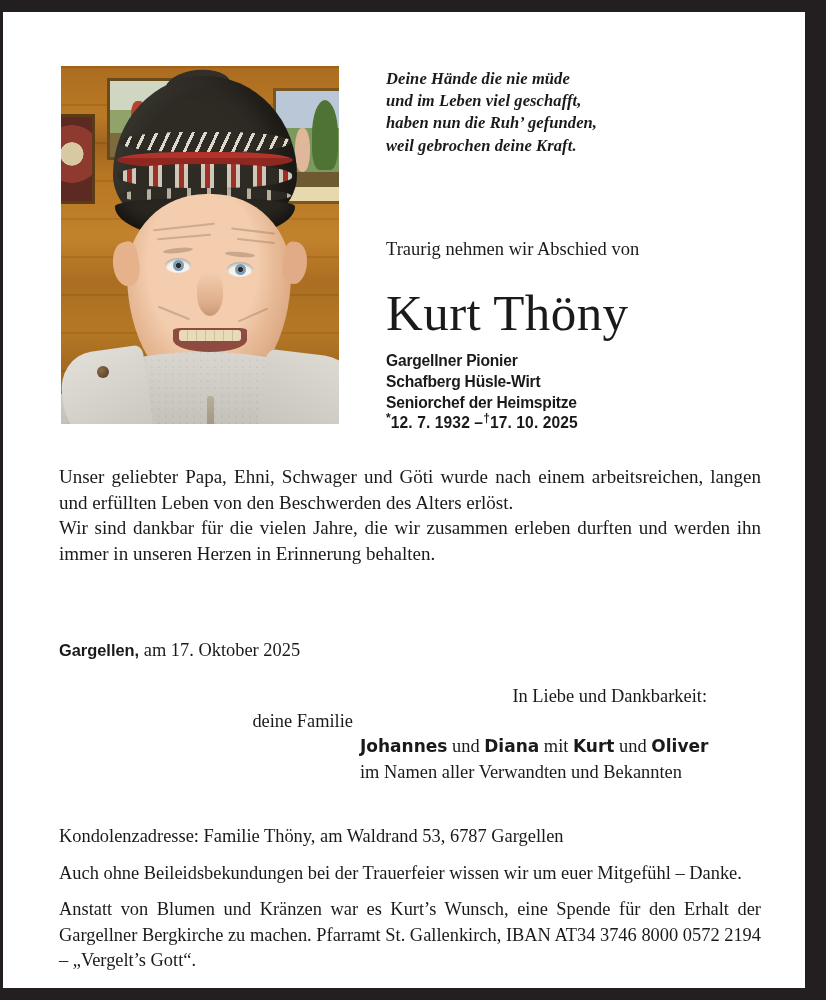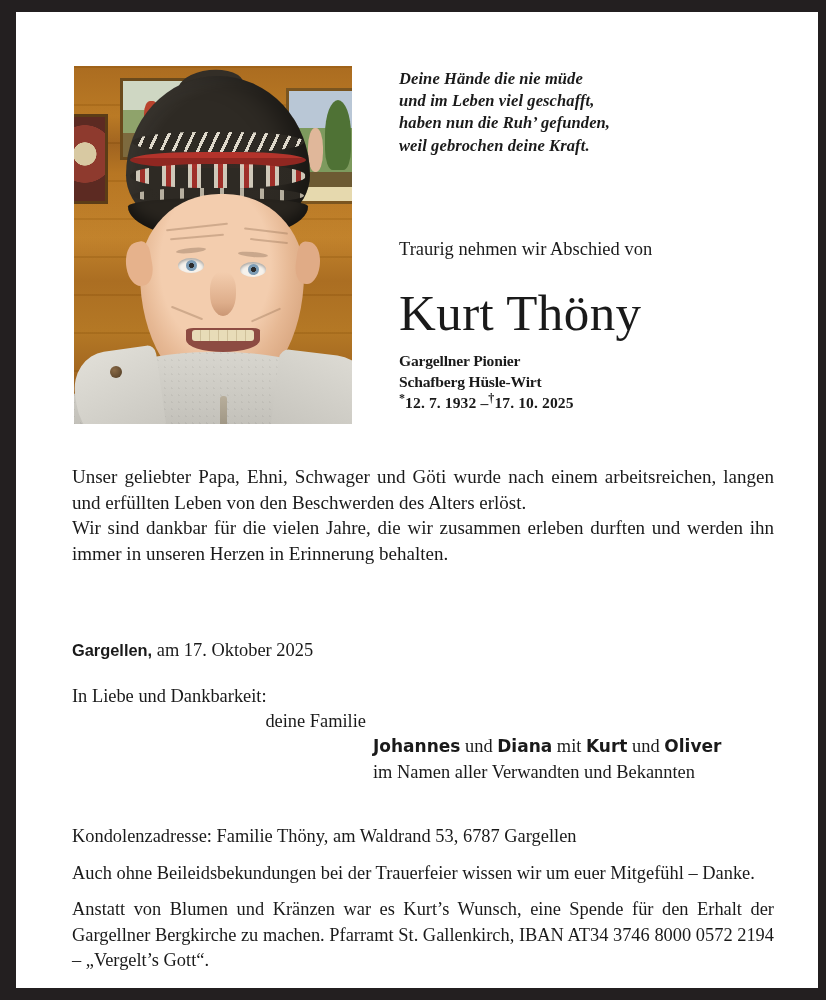--- a/index.html
+++ b/index.html
@@ -9,21 +9,21 @@
     font-family:"Liberation Serif","DejaVu Serif",serif;
     color:#1a1a1a;
     overflow:hidden;
   }
   .frame{
     position:absolute;left:0;top:0;width:826px;height:1000px;
     background:#231f20;
     box-sizing:border-box;
   }
   .page{
-    position:absolute;left:16px;top:12px;
+    position:absolute;left:3px;top:12px;
     width:802px;height:976px;
     background:#ffffff;
     box-sizing:border-box;
   }
 
   
   .photo{
     position:absolute;left:58px;top:54px;width:278px;height:358px;
     overflow:hidden;background:#b5771f;
   }
@@ -167,21 +167,21 @@
   .farewell{
     position:absolute;left:383px;top:225px;width:400px;
     font-size:18.5px;line-height:24px;
   }
   .bigname{
     position:absolute;left:383px;top:272px;width:420px;
     font-size:51px;line-height:58px;letter-spacing:.4px;
   }
   .roles{
     position:absolute;left:383px;top:339px;width:420px;
-    font-family:Liberation Serif, serif;
+    font-family:Liberation Sans, sans-serif;
     font-weight:700;font-size:15.6px;line-height:20.8px;letter-spacing:-.2px;
   }
   .roles .dates{letter-spacing:.1px;}
   .sup{font-size:12px;vertical-align:super;line-height:0;}
 
   .body1{
     position:absolute;left:56px;top:452px;width:702px;
     font-size:19px;line-height:25.6px;text-align:justify;
   }
   .body1 p{margin:0;}
@@ -190,21 +190,21 @@
   .place{
     position:absolute;left:56px;top:626px;width:702px;
     font-size:18.4px;line-height:25px;
   }
   .place b{font-family:Liberation Sans, sans-serif;font-size:16.4px;}
 
   .family{
     position:absolute;left:56px;top:672px;width:702px;
     font-size:18.4px;line-height:25.2px;
   }
-  .fam-head{text-align:left;padding-right:54px;}
+  .fam-head{text-align:right;padding-right:54px;}
   .fam-rows{position:relative;}
   .fam-row{display:flex;}
   .fam-lead{width:301px;text-align:right;padding-right:7px;box-sizing:border-box;}
   .fam-val{flex:1;}
   .fam-val b{font-family:"DejaVu Sans","Liberation Sans",sans-serif;
              font-weight:700;font-size:17px;}
 
   .footer{
     position:absolute;left:56px;top:812px;width:702px;
     font-size:18.4px;line-height:25.6px;
@@ -277,20 +277,21 @@
       <div>weil gebrochen deine Kraft.</div>
     </div>
 
     <div class="farewell">Traurig nehmen wir Abschied von</div>
 
     <div class="bigname">Kurt Thöny</div>
 
     <div class="roles">
       <div>Gargellner Pionier</div>
       <div>Schafberg Hüsle-Wirt</div>
+      <div>Seniorchef der Heimspitze</div>
       <div class="dates"><span class="sup">*</span><span>12. 7. 1932</span>&nbsp;<span>–</span><span class="sup">†</span><span>17. 10. 2025</span></div>
     </div>
 
     <div class="body1">
       <p class="j">Unser geliebter Papa, Ehni, Schwager und Göti wurde nach einem arbeitsreichen, langen und erfüllten Leben von den Beschwerden des Alters erlöst.</p>
       <p class="j">Wir sind dankbar für die vielen Jahre, die wir zusammen erleben durften und werden ihn immer in unseren Herzen in Erinnerung behalten.</p>
     </div>
 
     <div class="place">
       <b>Gargellen,</b>

